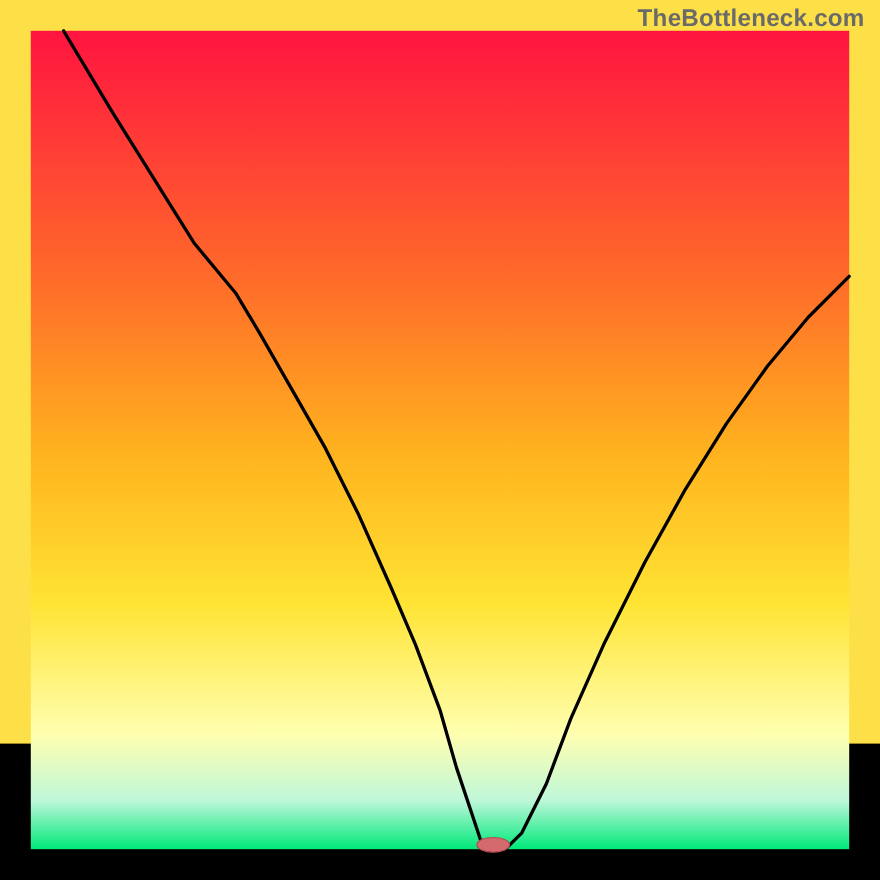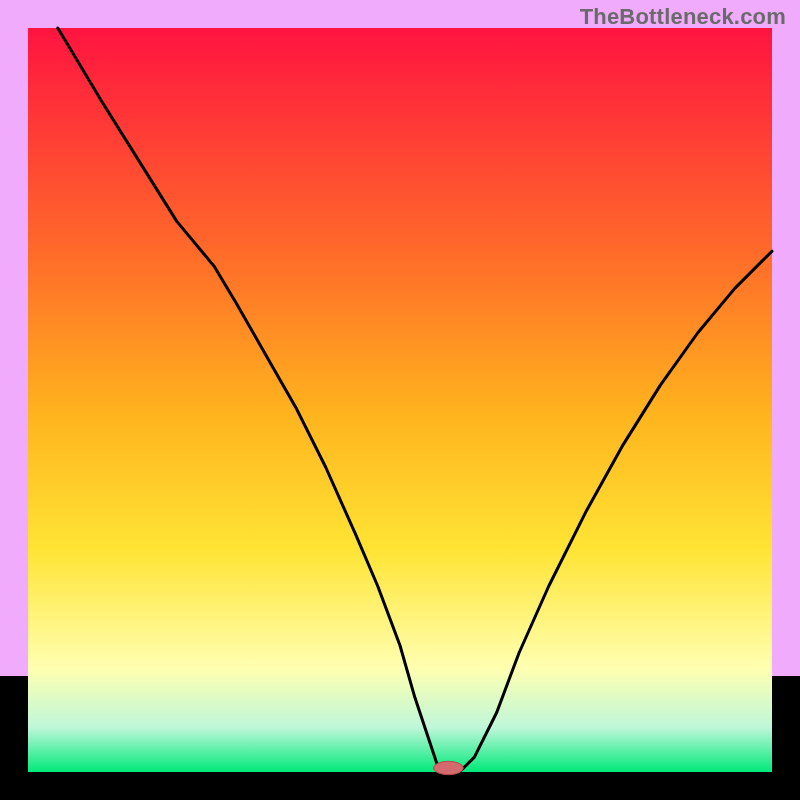--- a/index.html
+++ b/index.html
@@ -7,21 +7,21 @@
     padding: 0;
     width: 800px;
     height: 800px;
     background: #000;
     overflow: hidden;
   }
   .frame {
     position: relative;
     width: 800px;
     height: 676px;
-    background: #f0abfc;
+    background: #fde047;
   }
   .watermark {
     position: absolute;
     top: 4px;
     right: 14px;
     font-family: Arial, Helvetica, sans-serif;
     font-size: 22px;
     font-weight: 600;
     color: #6a6a6a;
     letter-spacing: 0.2px;

